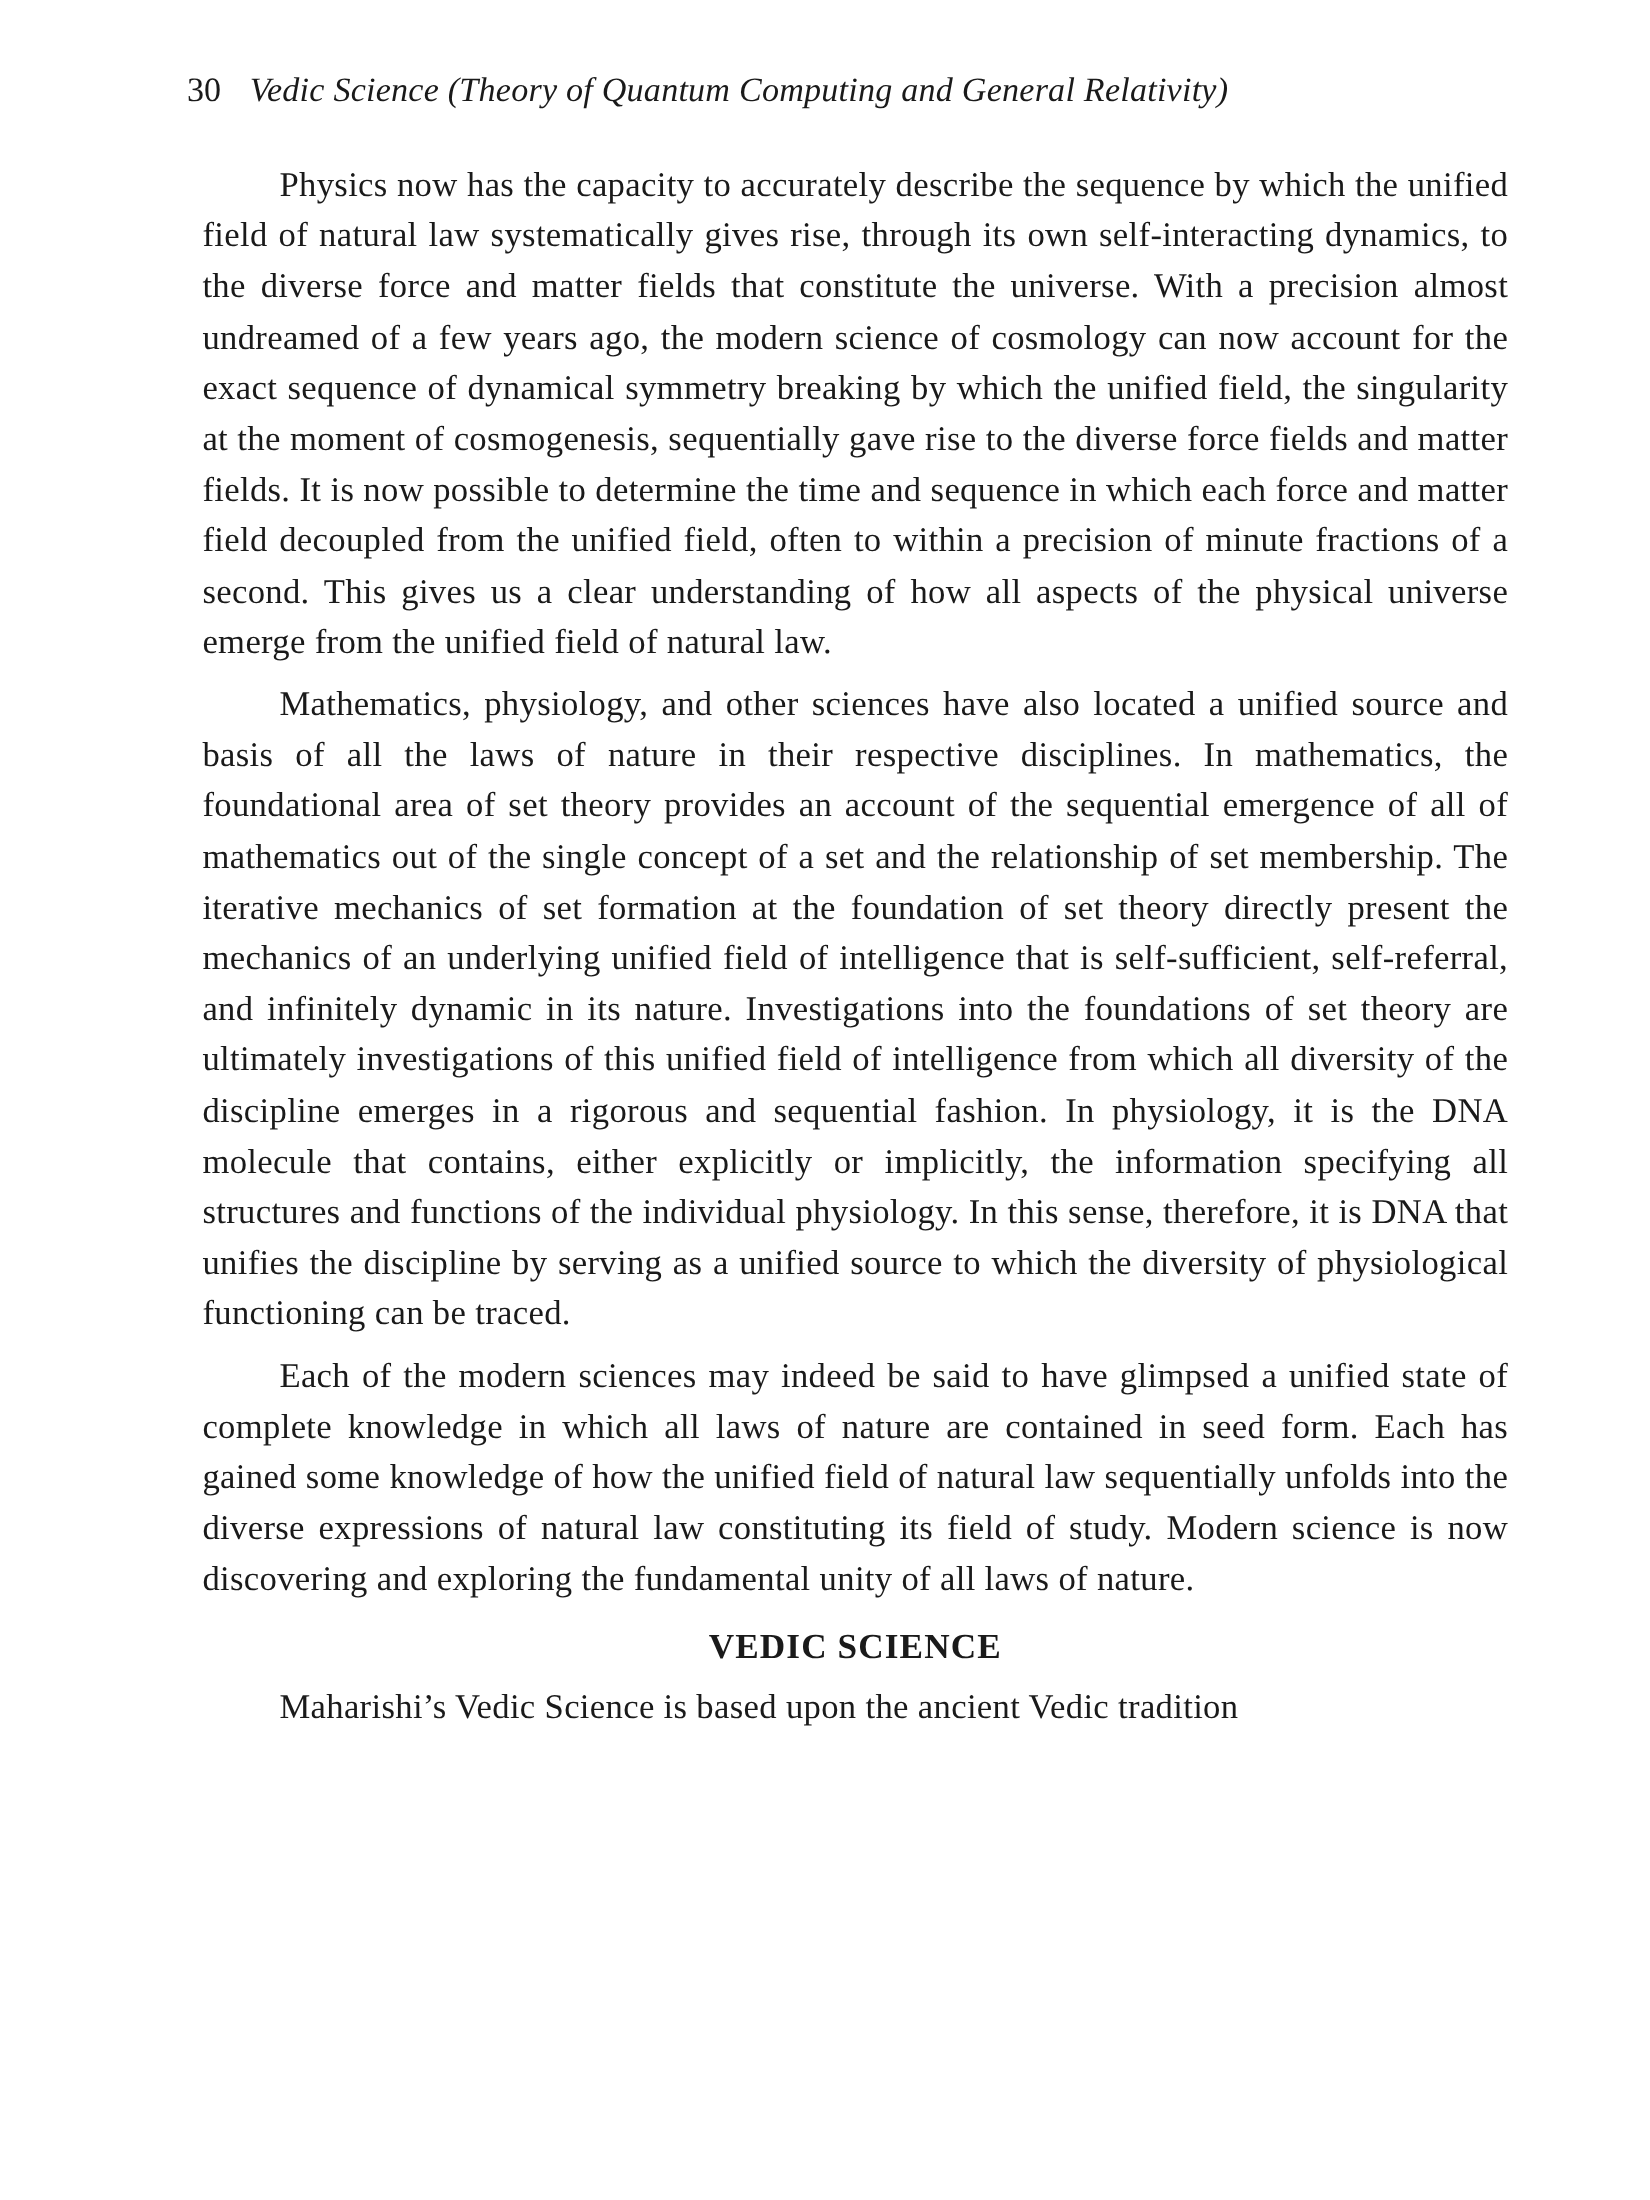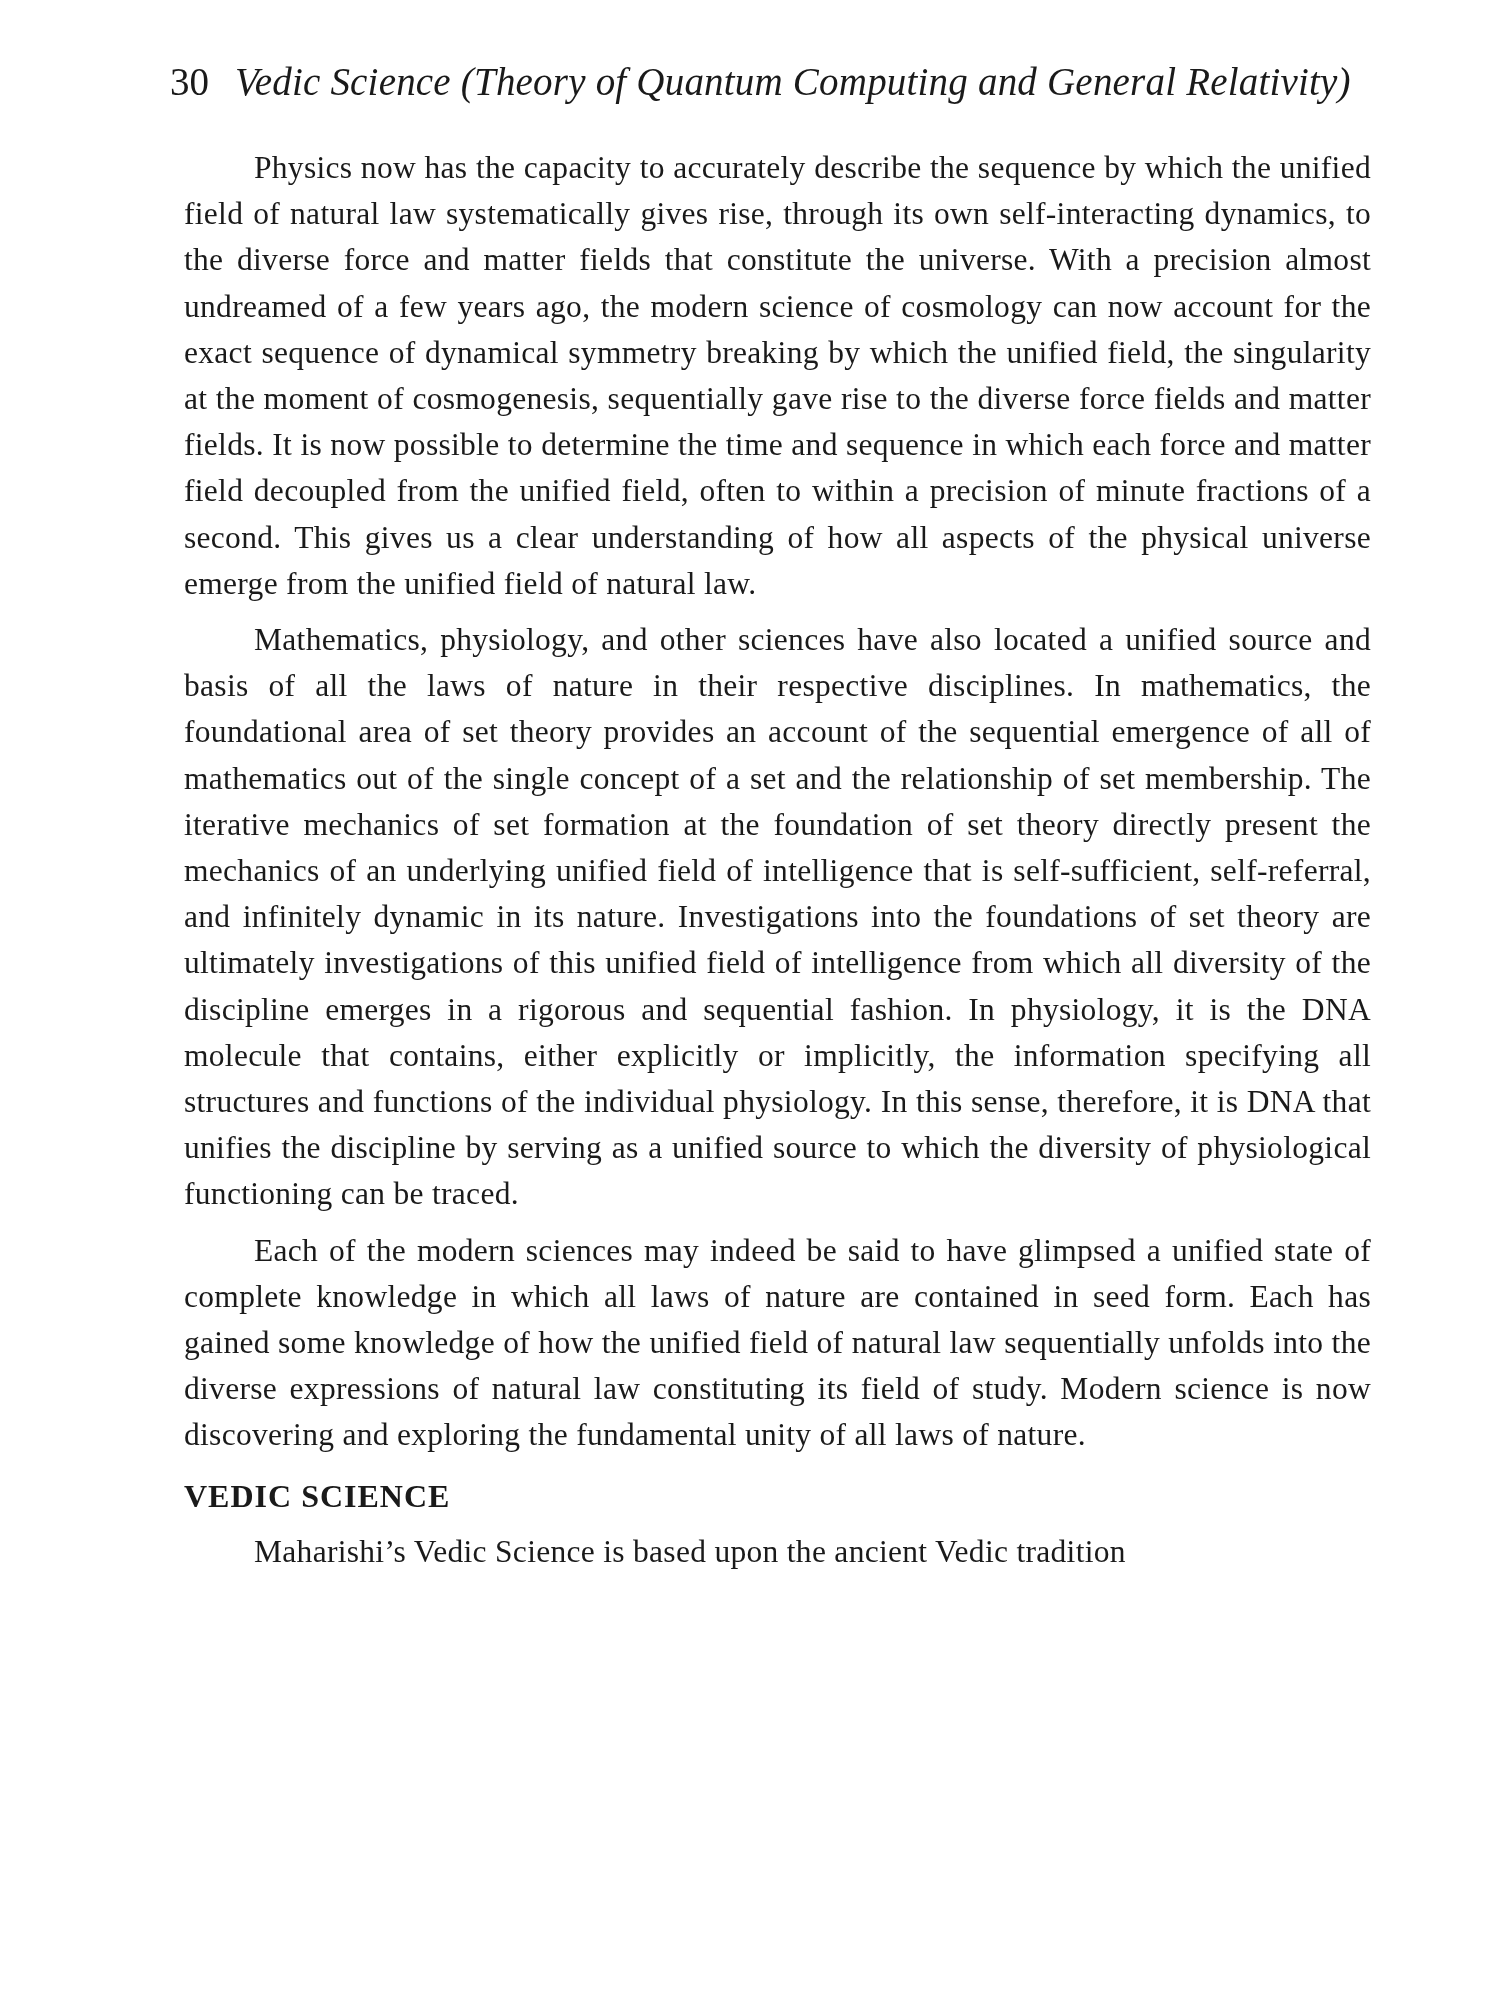--- a/index.html
+++ b/index.html
@@ -1,34 +1,35 @@
 <!DOCTYPE html>
 <html><head>
 <meta charset="utf-8">
 <style>
   html, body { margin:0; padding:0; background:#ffffff; }
   body { width:1500px; height:2000px; position:relative; overflow:hidden; color:#1a1a1a; }
   .page { position:absolute; left:170px; top:0; width:1187px; }
   .running-head {
     position:absolute; top:62px; left:0; width:1187px;
     font-family:"Liberation Serif", "DejaVu Serif", serif;
-    font-size:39px; line-height:40px; white-space:nowrap;
+    font-size:31px; line-height:40px; white-space:nowrap;
   }
   .running-head .pg { font-style:normal; margin-right:26px; }
   .running-head .title { font-style:italic; letter-spacing:0.2px; }
   .body-text {
     position:absolute; top:145px; left:14px; width:1187px;
     font-family:"Liberation Serif", "DejaVu Serif", serif;
     font-size:31.5px; line-height:46.2px; letter-spacing:0.3px;
   }
   .para { margin:0 0 10px 0; text-indent:70px; text-align:justify; text-align-last:left; }
   .section-heading {
     font-family:"Liberation Serif", "DejaVu Serif", serif;
     font-weight:bold; font-size:32px; line-height:46px; letter-spacing:1px;
     margin:14px 0 10px 0;
+    text-align:center;
   }
 </style>
 </head>
 <body>
 
 <div class="page">
   <div class="running-head">
     <span class="pg">30</span><span class="title">Vedic Science (Theory of Quantum Computing and General Relativity)</span>
   </div>
 

